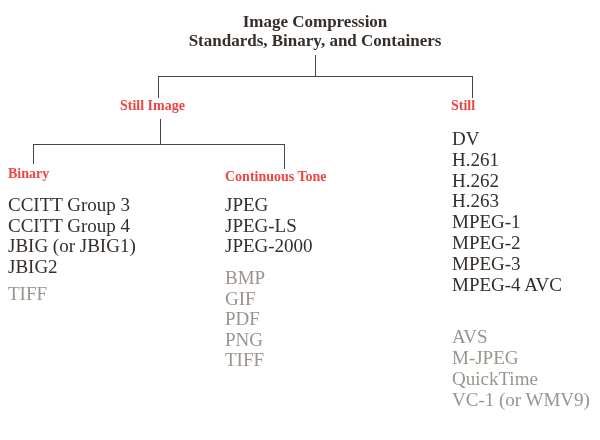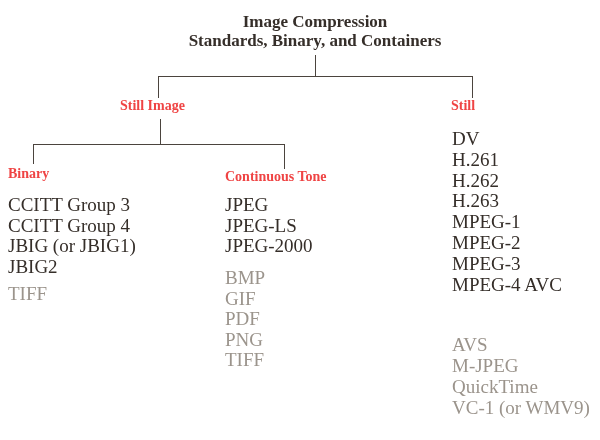--- a/index.html
+++ b/index.html
@@ -63,21 +63,21 @@
   #label-still    { left: 120px; top: 96px;  }
   #label-video    { left: 451px; top: 96px;  }
   #label-binary   { left: 8px;   top: 164px; }
   #label-ct       { left: 225px; top: 167px; }
 
   #list-binary       { left: 8px;   top: 195px; }
   #list-binary-gray  { left: 8px;   top: 284px; }
   #list-ct           { left: 225px; top: 195px; }
   #list-ct-gray      { left: 225px; top: 268px; }
   #list-video        { left: 452px; top: 129px; }
-  #list-video-gray   { left: 452px; top: 334px; }
+  #list-video-gray   { left: 452px; top: 326px; }
 </style>
 </head>
 <body>
 
 <div id="stage">
 
   <div class="title">
     <div>Image Compression</div>
     <div>Standards, Binary, and Containers</div>
   </div>

